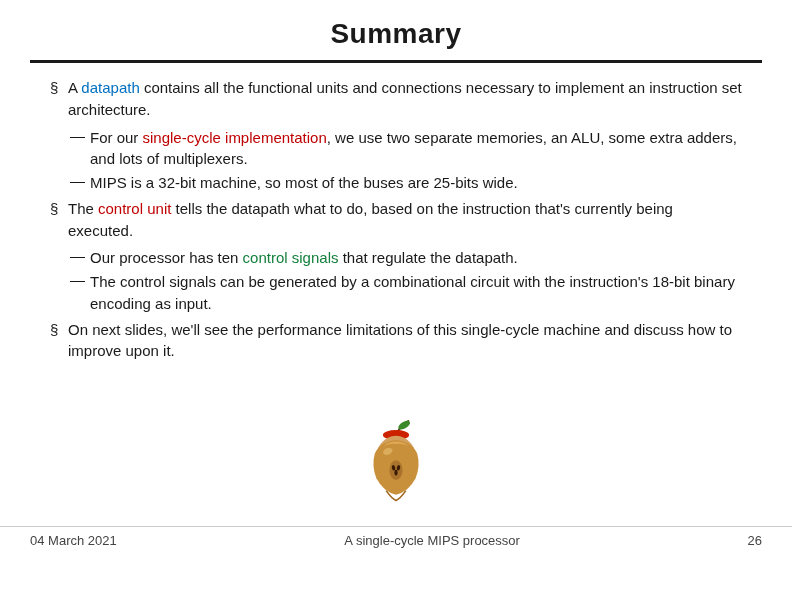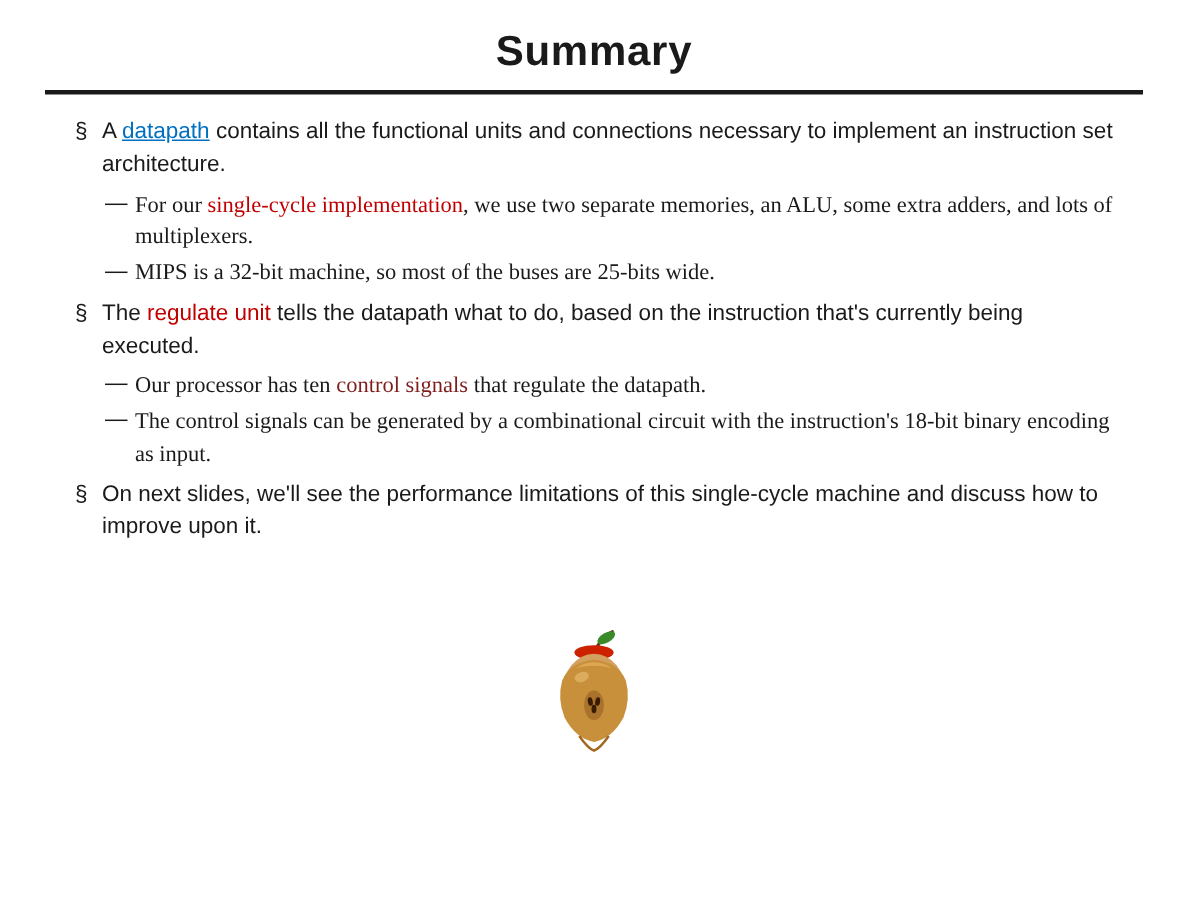--- a/index.html
+++ b/index.html
@@ -82,35 +82,33 @@
 
     .sub-dash {
       min-width: 20px;
       font-size: 15px;
       color: #1a1a1a;
     }
 
     .sub-text {
       flex: 1;
       line-height: 1.45;
-      font-family: Liberation Serif, serif;
     }
 
     
     .color-blue {
       color: #0070c0;
-      text-decoration: underline;
     }
 
     .color-red {
       color: #c00000;
     }
 
     .color-orange {
-      color: #7f1d1d;
+      color: #15803d;
     }
 
     
     .footer {
       position: absolute;
       bottom: 14px;
       left: 0;
       right: 0;
       display: flex;
       justify-content: space-between;
@@ -172,21 +170,21 @@
         <span class="sub-dash">—</span>
         <span class="sub-text">
           MIPS is a 32-bit machine, so most of the buses are 25-bits wide.
         </span>
       </div>
     </div>
 
     <div class="bullet-item">
       <span class="bullet-marker">§</span>
       <span class="bullet-text">
-        The <span class="color-red">regulate unit</span> tells the datapath what to do, based on the instruction that's currently being executed.
+        The <span class="color-red">control unit</span> tells the datapath what to do, based on the instruction that's currently being executed.
       </span>
     </div>
     <div class="sub-bullets">
       <div class="sub-bullet-item">
         <span class="sub-dash">—</span>
         <span class="sub-text">
           Our processor has ten <span class="color-orange">control signals</span> that regulate the datapath.
         </span>
       </div>
       <div class="sub-bullet-item">
@@ -226,14 +224,19 @@
       <ellipse cx="47" cy="62" rx="2" ry="3.5" fill="#3a1a00" transform="rotate(-10 47 62)"></ellipse>
       <ellipse cx="53" cy="62" rx="2" ry="3.5" fill="#3a1a00" transform="rotate(10 53 62)"></ellipse>
       <ellipse cx="50" cy="68" rx="2" ry="3.5" fill="#3a1a00"></ellipse>
 
       <ellipse cx="40" cy="42" rx="6" ry="4" fill="#f0c880" opacity="0.5" transform="rotate(-20 40 42)"></ellipse>
 
       <path d="M38 90 Q45 100 50 102 Q55 100 62 90" stroke="#a06820" stroke-width="2" fill="none"></path>
     </svg>
   </div>
 
+  <div class="footer">
+    <span class="footer-left">04 March 2021</span>
+    <span class="footer-center">A single-cycle MIPS processor</span>
+    <span class="footer-right">26</span>
+  </div>
 
 </div>
 
 </body></html>

